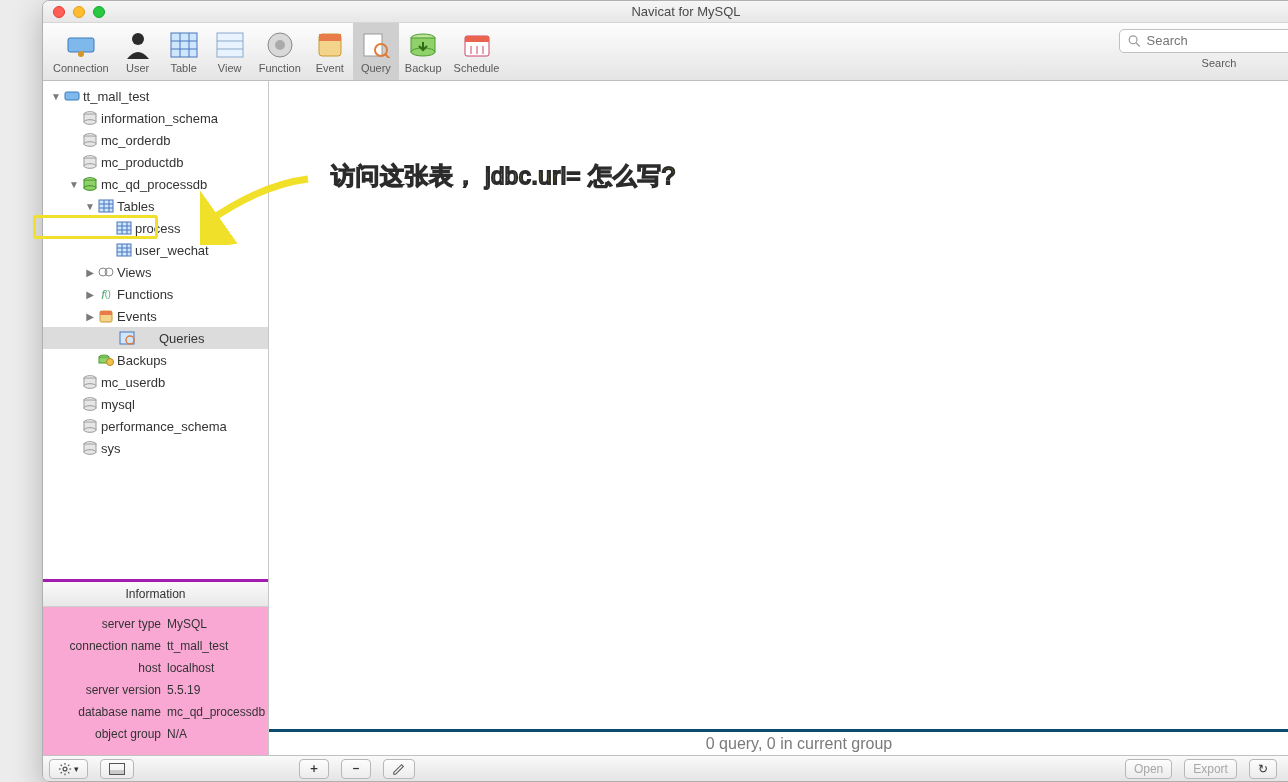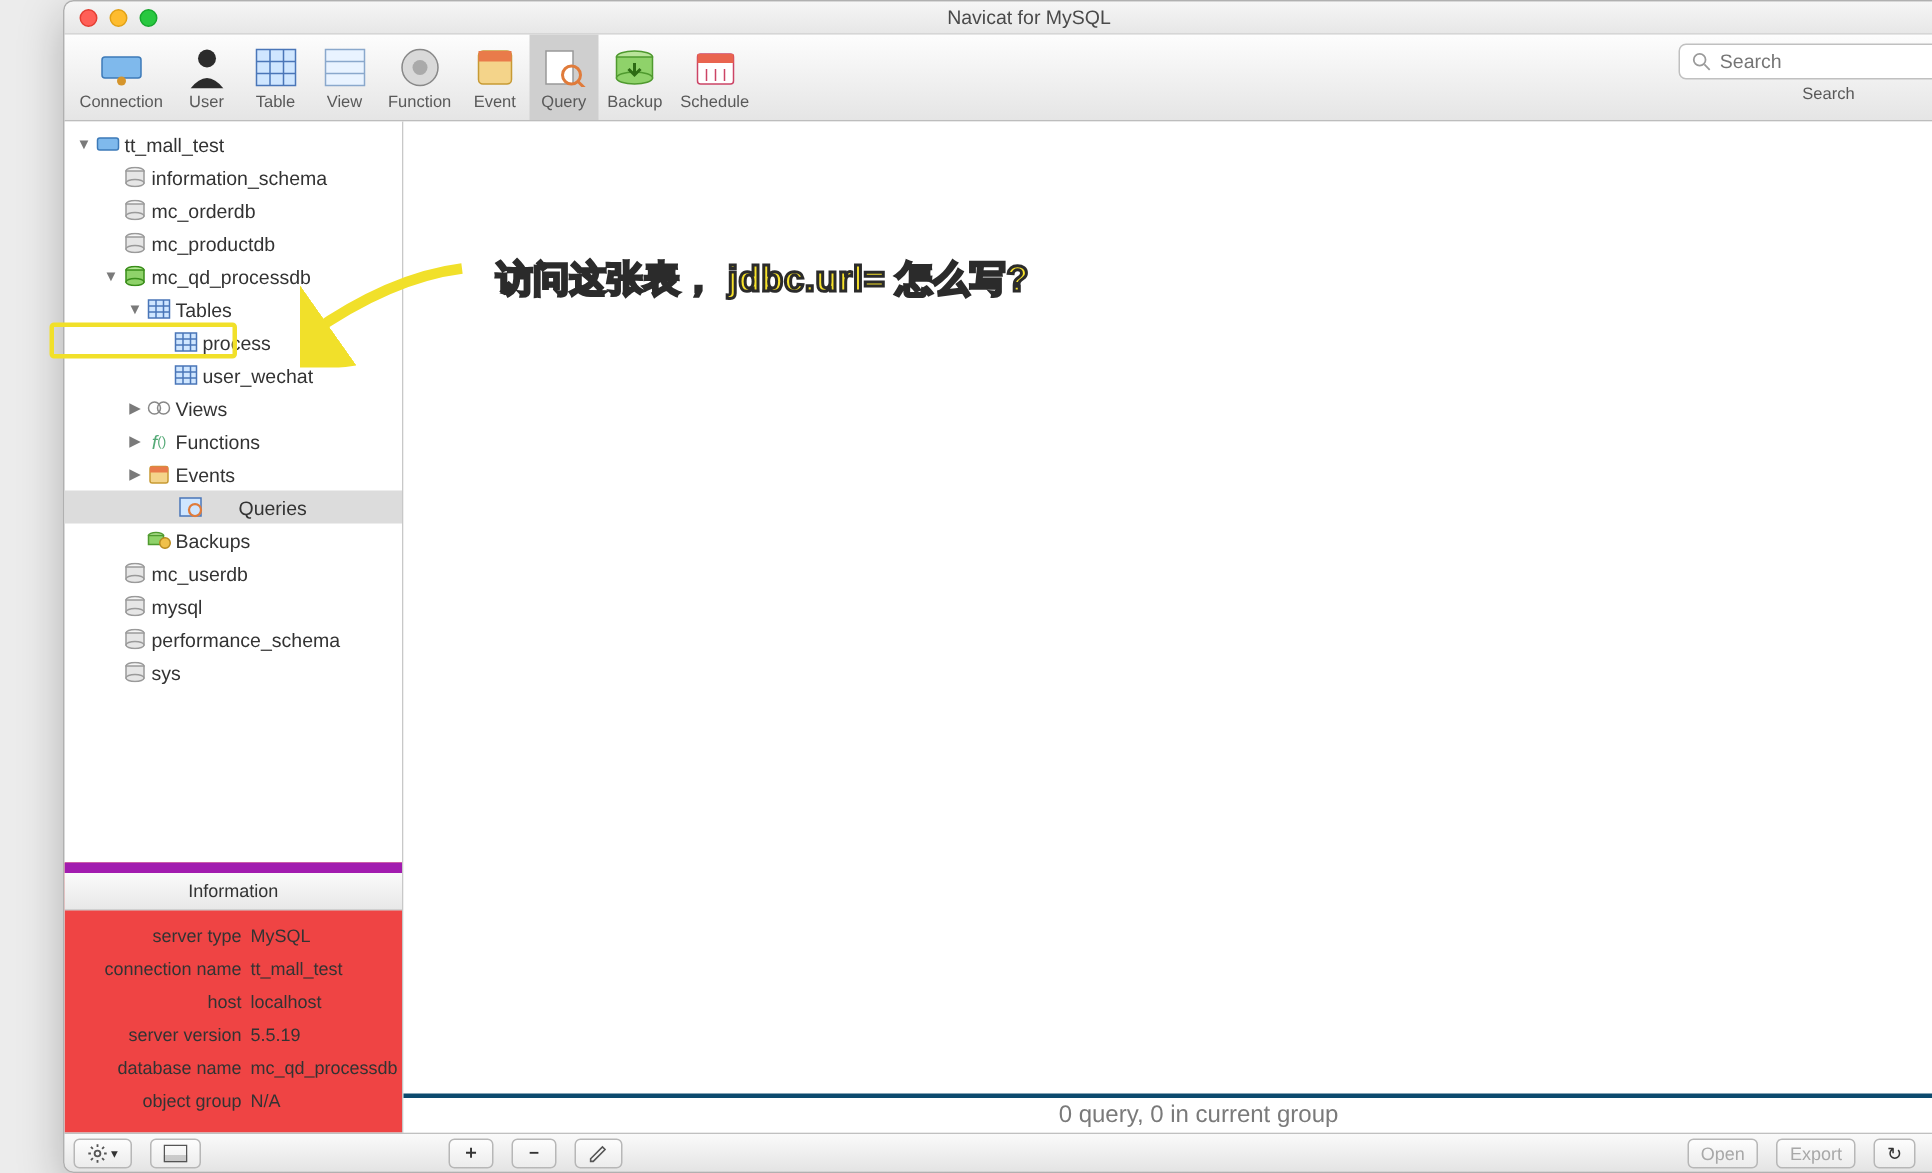--- a/index.html
+++ b/index.html
@@ -65,40 +65,40 @@
 .node .twisty { width:14px; text-align:center; color:#7a7a7a; font-size:10px; }
 .node .icon { width:18px; height:16px; display:flex; align-items:center; justify-content:center; margin-right:2px; }
 .node .label { font-size:13px; color:#333; }
 .node.selected { background:#dcdcdc;gap:21px; }
 .indent-0{padding-left:6px;} .indent-1{padding-left:24px;} .indent-2{padding-left:40px;} .indent-3{padding-left:58px;}
 .highlight-row {
   position:absolute; left:33px; top:215px; width:125px; height:24px;
   border:3px solid #f1e02a; border-radius:3px; pointer-events:none;
 }
 
-.info-panel { border-top:7px solid #a21caf; background:#ef4444; }
+.info-panel { border-top:3px solid #a21caf; background:#f9a8d4; }
 .info-header {
   text-align:center; font-size:12px; padding:5px 0;
   background:linear-gradient(#fafafa,#e8e8e8); border-bottom:1px solid #d0d0d0;
 }
 .info-grid { display:grid; grid-template-columns: 112px 1fr; row-gap:8px; padding:10px 6px 14px; font-size:12px; }
 .info-grid .k { text-align:right; color:#333; }
 .info-grid .v { color:#333; padding-left:6px; }
 
 .main { flex:1; background:#fff; position:relative; display:flex; flex-direction:column; }
 .main-area { flex:1; position:relative; }
 .main-footer {
   height:26px; border-top:3px solid #0c4a6e;
   display:flex; align-items:center; justify-content:center;
   font-size:16px; color:#7a7a7a;
 }
 
 .annotation {
-  position:absolute; left:331px; top:170px;
-  font-weight:700; font-size:24px;
+  position:absolute; left:331px; top:160px;
+  font-weight:400; font-size:24px;
   color:#f7e22b; -webkit-text-stroke:2px #2b2b2b;
   letter-spacing:0.5px;
 }
 .arrow {
   position:absolute; left:200px; top:175px;
   width:110px; height:70px; pointer-events:none;
 }
 
 .bottombar {
   height:26px; background:linear-gradient(#fafafa,#e4e4e4);

